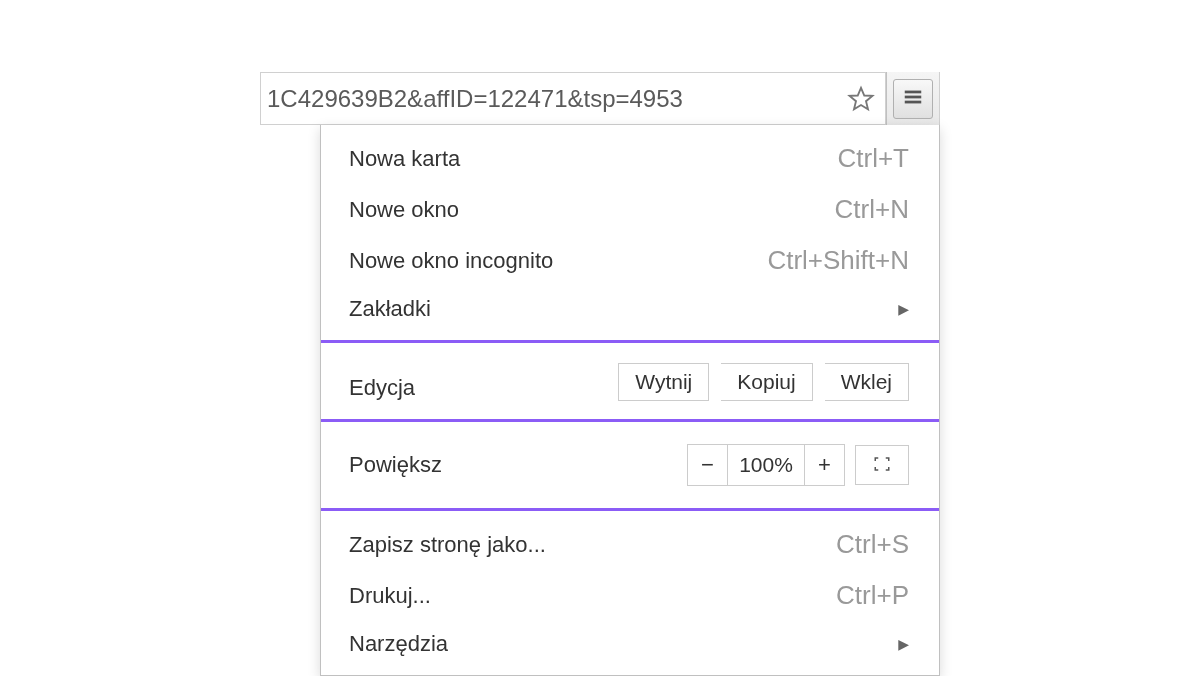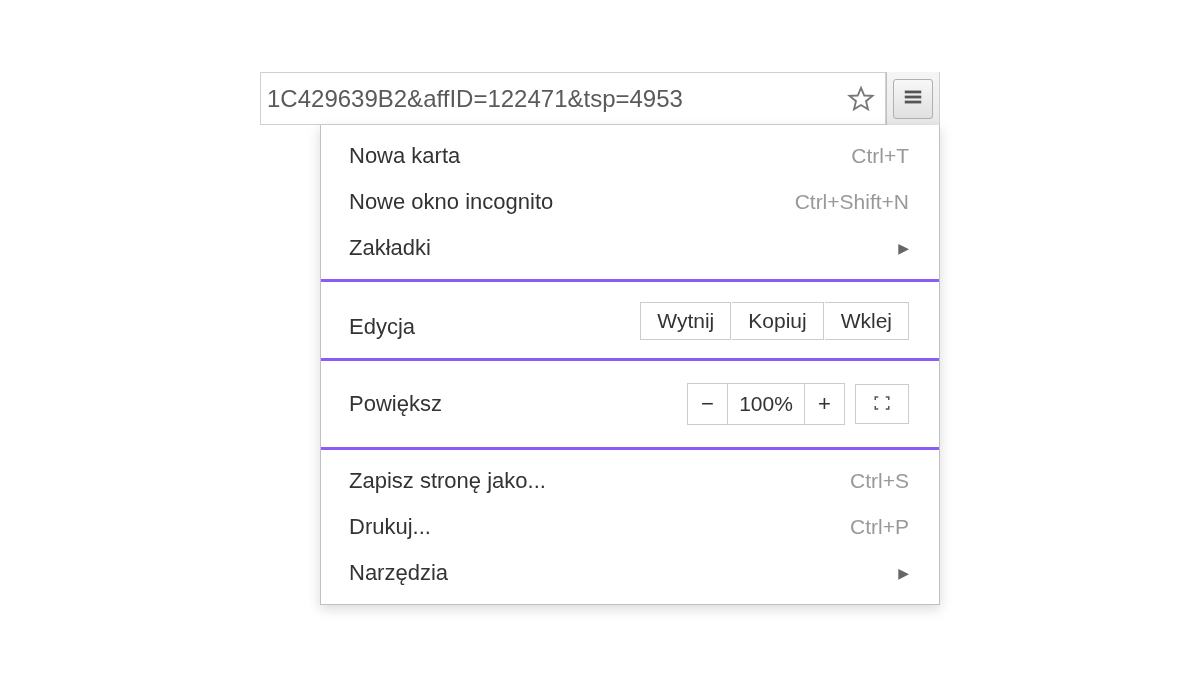--- a/index.html
+++ b/index.html
@@ -96,36 +96,36 @@
       justify-content: space-between;
       padding: 10px 30px 10px 28px;
       cursor: pointer;
       min-height: 46px;
     }
     .menu-label {
       color: #333333;
     }
     .menu-shortcut {
       color: #999999;
-      font-size: 21px;
+      font-size: 26px;
     }
     .submenu-arrow {
       color: #666666;
       font-size: 14px;
     }
     .edit-row {
       display: flex;
       align-items: flex-end;
       justify-content: space-between;
       padding: 10px 30px 10px 28px;
       min-height: 60px;
     }
     .edit-buttons {
       display: flex;
-      gap: 1px;
+      gap: 12px;
     }
     .edit-btn {
       border: 1px solid #cccccc;
       background: #ffffff;
       padding: 6px 16px;
       font-size: 21px;
       color: #333333;
       cursor: pointer;
       font-family: inherit;
     }
@@ -215,20 +215,24 @@
       </div>
     </div>
   </div>
 
   <div class="dropdown-menu">
 
     <div class="menu-section">
       <div class="menu-item">
         <span class="menu-label">Nowa karta</span>
         <span class="menu-shortcut">Ctrl+T</span>
+      </div>
+      <div class="menu-item">
+        <span class="menu-label">Nowe okno</span>
+        <span class="menu-shortcut">Ctrl+N</span>
       </div>
       <div class="menu-item">
         <span class="menu-label">Nowe okno incognito</span>
         <span class="menu-shortcut">Ctrl+Shift+N</span>
       </div>
       <div class="menu-item">
         <span class="menu-label">Zakładki</span>
         <span class="submenu-arrow">▶</span>
       </div>
     </div>

